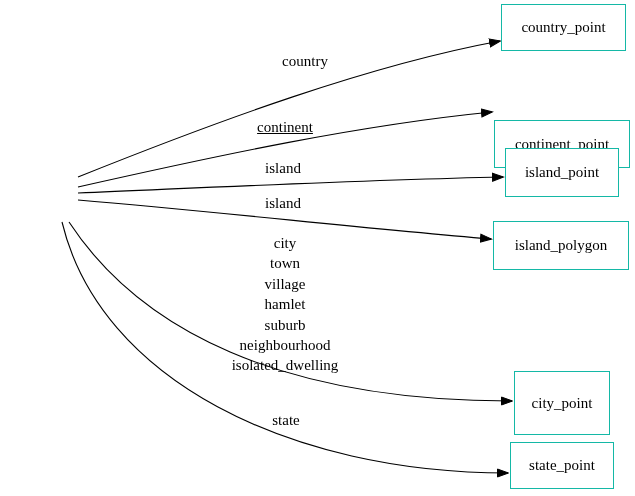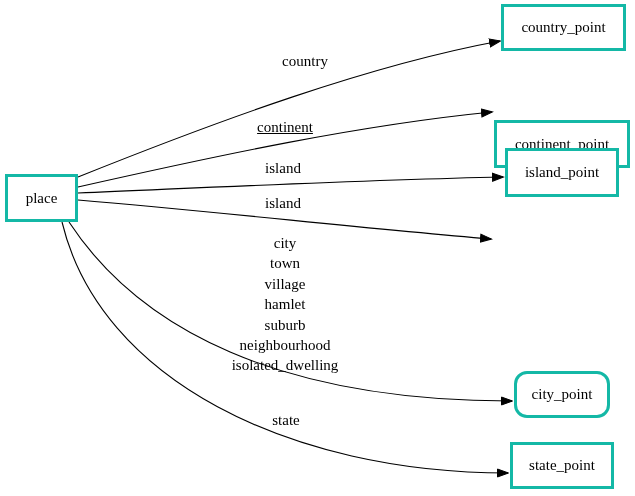--- a/index.html
+++ b/index.html
@@ -22,21 +22,21 @@
     top: 0;
   }
   .edge {
     fill: none;
     stroke: #000000;
     stroke-width: 1.1px;
   }
   .node {
     position: absolute;
     box-sizing: border-box;
-    border: 3px solid #14b8a6;
+    border: 1px solid #14b8a6;
     background: #ffffff;
     display: flex;
     align-items: center;
     justify-content: center;
     font-size: 15px;
     line-height: 1;
     white-space: nowrap;
   }
   .edge-label {
     position: absolute;
@@ -59,38 +59,38 @@
       </marker>
     </defs>
     <path class="edge" d="M78,177 C220,120 370,65 500,41" marker-end="url(#arrowhead)"></path>
     <path class="edge" d="M78,187 C220,155 360,125 492,112" marker-end="url(#arrowhead)"></path>
     <path class="edge" d="M78,193 C220,187 360,180 503,177" marker-end="url(#arrowhead)"></path>
     <path class="edge" d="M78,200 C220,212 360,228 491,239" marker-end="url(#arrowhead)"></path>
     <path class="edge" d="M69,222 C140,330 280,401 512,401" marker-end="url(#arrowhead)"></path>
     <path class="edge" d="M62,222 C100,380 290,473 508,473" marker-end="url(#arrowhead)"></path>
   </svg>
 
-  <div class="node" style="left:5px; top:174px; width:73px; height:48px;">
-    <span>place</span>
-  </div>
 
   <div class="node" style="left:501px; top:4px; width:125px; height:47px;">
     <span>country_point</span>
   </div>
 
   <div class="node" style="left:494px; top:77px; width:136px; height:48px;margin-top:43px;">
     <span>continent_point</span>
   </div>
 
   <div class="node" style="left:505px; top:148px; width:114px; height:49px;">
     <span>island_point</span>
   </div>
 
+  <div class="node" style="left:493px; top:221px; width:136px; height:49px;">
+    <span>island_polygon</span>
+  </div>
 
-  <div class="node" style="left:514px; top:371px; width:96px; height:47px;border-radius:13px;">
+  <div class="node" style="left:514px; top:371px; width:96px; height:64px;">
     <span>city_point</span>
   </div>
 
   <div class="node" style="left:510px; top:442px; width:104px; height:47px;">
     <span>state_point</span>
   </div>
 
   <div class="edge-label" style="left:285px; top:51px;margin-left:20px;">country</div>
 
   <div class="edge-label" style="left:285px; top:117px;text-decoration:underline;">continent</div>

